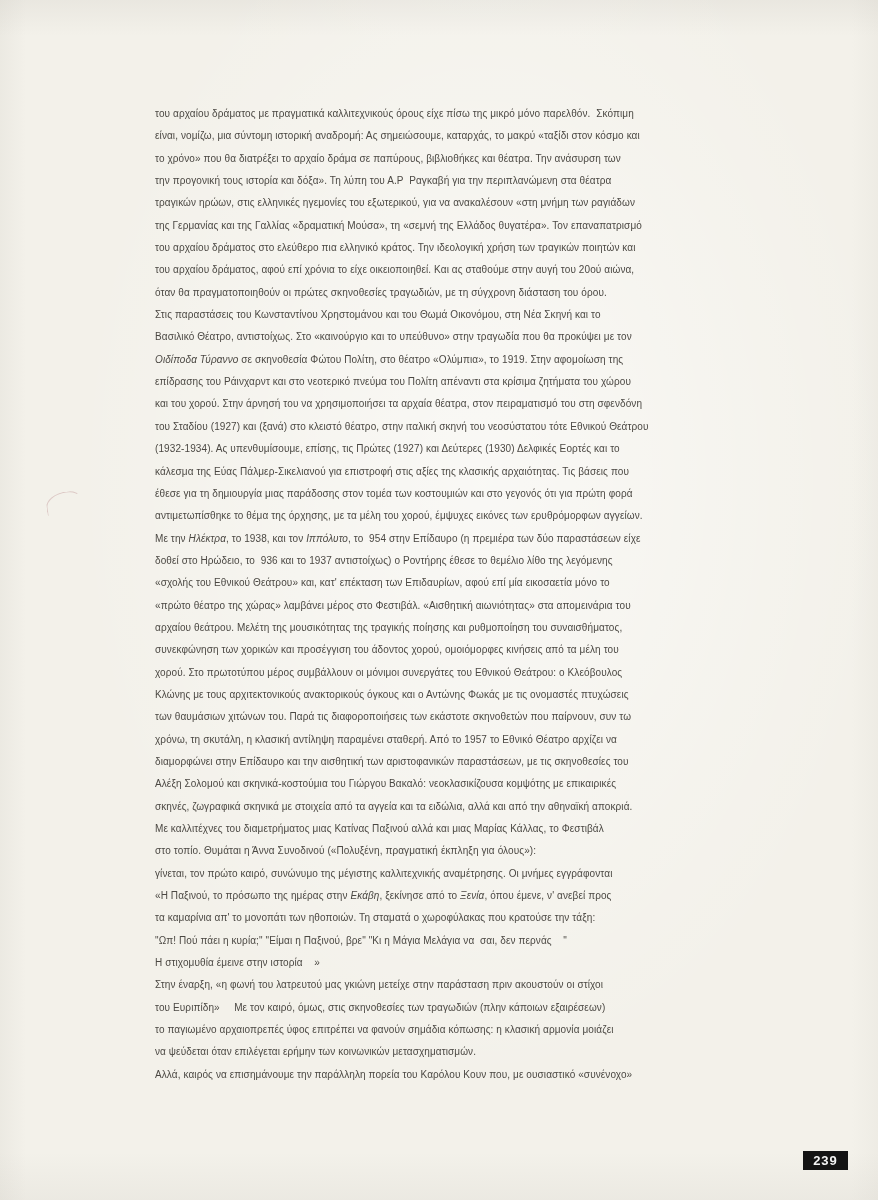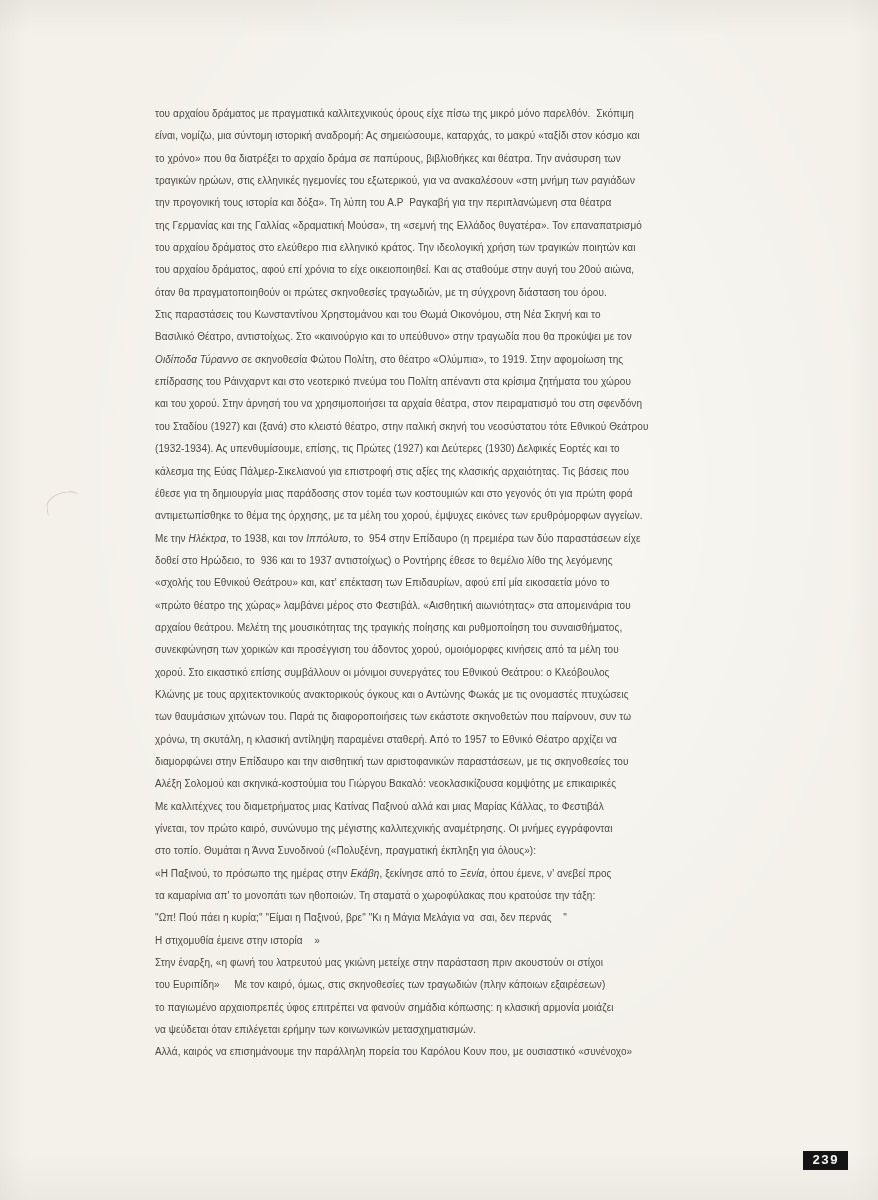--- a/index.html
+++ b/index.html
@@ -35,67 +35,68 @@
     border:1.6px solid var(--pen);
     border-bottom-color:transparent;border-right-color:transparent;
     border-radius:60% 40% 0 0;
     opacity:0.5;
     transform:rotate(-8deg);
   }
   .page-number-box{
     position:absolute;left:803px;top:1151px;min-width:45px;height:19px;
     background:var(--pn-bg);color:var(--pn-text);
     display:flex;align-items:center;justify-content:center;
-    font-family:Liberation Mono, monospace;
+    font-family:Liberation Sans, sans-serif;
     font-size:13px;font-weight:bold;letter-spacing:1px;
     padding:0 4px;
   }
 </style>
 </head>
 <body>
 
 <div class="paper-surface"></div>
 
 <div class="pen-mark"></div>
 
 <div class="text-block">
     <div class="line">του αρχαίου δράματος με πραγματικά καλλιτεχνικούς όρους είχε πίσω της μικρό μόνο παρελθόν.  Σκόπιμη</div>
     <div class="line">είναι, νομίζω, μια σύντομη ιστορική αναδρομή: Ας σημειώσουμε, καταρχάς, το μακρύ «ταξίδι στον κόσμο και</div>
     <div class="line">το χρόνο» που θα διατρέξει το αρχαίο δράμα σε παπύρους, βιβλιοθήκες και θέατρα. Την ανάσυρση των</div>
+    <div class="line">την προγονική τους ιστορία και δόξα». Τη λύπη του Α.Ρ  Ραγκαβή για την περιπλανώμενη στα θέατρα</div>
     <div class="line">τραγικών ηρώων, στις ελληνικές ηγεμονίες του εξωτερικού, για να ανακαλέσουν «στη μνήμη των ραγιάδων</div>
-    <div class="line">την προγονική τους ιστορία και δόξα». Τη λύπη του Α.Ρ  Ραγκαβή για την περιπλανώμενη στα θέατρα</div>
     <div class="line">της Γερμανίας και της Γαλλίας «δραματική Μούσα», τη «σεμνή της Ελλάδος θυγατέρα». Τον επαναπατρισμό</div>
     <div class="line">του αρχαίου δράματος στο ελεύθερο πια ελληνικό κράτος. Την ιδεολογική χρήση των τραγικών ποιητών και</div>
     <div class="line">του αρχαίου δράματος, αφού επί χρόνια το είχε οικειοποιηθεί. Και ας σταθούμε στην αυγή του 20ού αιώνα,</div>
     <div class="line">όταν θα πραγματοποιηθούν οι πρώτες σκηνοθεσίες τραγωδιών, με τη σύγχρονη διάσταση του όρου.</div>
     <div class="line">Στις παραστάσεις του Κωνσταντίνου Χρηστομάνου και του Θωμά Οικονόμου, στη Νέα Σκηνή και το</div>
     <div class="line">Βασιλικό Θέατρο, αντιστοίχως. Στο «καινούργιο και το υπεύθυνο» στην τραγωδία που θα προκύψει με τον</div>
     <div class="line"><i>Οιδίποδα Τύραννο</i> σε σκηνοθεσία Φώτου Πολίτη, στο θέατρο «Ολύμπια», το 1919. Στην αφομοίωση της</div>
     <div class="line">επίδρασης του Ράινχαρντ και στο νεοτερικό πνεύμα του Πολίτη απέναντι στα κρίσιμα ζητήματα του χώρου</div>
     <div class="line">και του χορού. Στην άρνησή του να χρησιμοποιήσει τα αρχαία θέατρα, στον πειραματισμό του στη σφενδόνη</div>
     <div class="line">του Σταδίου (1927) και (ξανά) στο κλειστό θέατρο, στην ιταλική σκηνή του νεοσύστατου τότε Εθνικού Θεάτρου</div>
     <div class="line">(1932-1934). Ας υπενθυμίσουμε, επίσης, τις Πρώτες (1927) και Δεύτερες (1930) Δελφικές Εορτές και το</div>
     <div class="line">κάλεσμα της Εύας Πάλμερ-Σικελιανού για επιστροφή στις αξίες της κλασικής αρχαιότητας. Τις βάσεις που</div>
     <div class="line">έθεσε για τη δημιουργία μιας παράδοσης στον τομέα των κοστουμιών και στο γεγονός ότι για πρώτη φορά</div>
     <div class="line">αντιμετωπίσθηκε το θέμα της όρχησης, με τα μέλη του χορού, έμψυχες εικόνες των ερυθρόμορφων αγγείων.</div>
     <div class="line">Με την <i>Ηλέκτρα</i>, το 1938, και τον <i>Ιππόλυτο</i>, το  954 στην Επίδαυρο (η πρεμιέρα των δύο παραστάσεων είχε</div>
     <div class="line">δοθεί στο Ηρώδειο, το  936 και το 1937 αντιστοίχως) ο Ροντήρης έθεσε το θεμέλιο λίθο της λεγόμενης</div>
     <div class="line">«σχολής του Εθνικού Θεάτρου» και, κατ' επέκταση των Επιδαυρίων, αφού επί μία εικοσαετία μόνο το</div>
     <div class="line">«πρώτο θέατρο της χώρας» λαμβάνει μέρος στο Φεστιβάλ. «Αισθητική αιωνιότητας» στα απομεινάρια του</div>
     <div class="line">αρχαίου θεάτρου. Μελέτη της μουσικότητας της τραγικής ποίησης και ρυθμοποίηση του συναισθήματος,</div>
     <div class="line">συνεκφώνηση των χορικών και προσέγγιση του άδοντος χορού, ομοιόμορφες κινήσεις από τα μέλη του</div>
-    <div class="line">χορού. Στο εικαστικό επίσης συμβάλλουν οι μόνιμοι συνεργάτες του Εθνικού Θεάτρου: ο Κλεόβουλος</div>
+    <div class="line">χορού. Στο πρωτοτύπου μέρος συμβάλλουν οι μόνιμοι συνεργάτες του Εθνικού Θεάτρου: ο Κλεόβουλος</div>
     <div class="line">Κλώνης με τους αρχιτεκτονικούς ανακτορικούς όγκους και ο Αντώνης Φωκάς με τις ονομαστές πτυχώσεις</div>
     <div class="line">των θαυμάσιων χιτώνων του. Παρά τις διαφοροποιήσεις των εκάστοτε σκηνοθετών που παίρνουν, συν τω</div>
     <div class="line">χρόνω, τη σκυτάλη, η κλασική αντίληψη παραμένει σταθερή. Από το 1957 το Εθνικό Θέατρο αρχίζει να</div>
     <div class="line">διαμορφώνει στην Επίδαυρο και την αισθητική των αριστοφανικών παραστάσεων, με τις σκηνοθεσίες του</div>
     <div class="line">Αλέξη Σολομού και σκηνικά-κοστούμια του Γιώργου Βακαλό: νεοκλασικίζουσα κομψότης με επικαιρικές</div>
+    <div class="line">σκηνές, ζωγραφικά σκηνικά με στοιχεία από τα αγγεία και τα ειδώλια, αλλά και από την αθηναϊκή αποκριά.</div>
     <div class="line">Με καλλιτέχνες του διαμετρήματος μιας Κατίνας Παξινού αλλά και μιας Μαρίας Κάλλας, το Φεστιβάλ</div>
+    <div class="line">στο τοπίο. Θυμάται η Άννα Συνοδινού («Πολυξένη, πραγματική έκπληξη για όλους»):</div>
     <div class="line">γίνεται, τον πρώτο καιρό, συνώνυμο της μέγιστης καλλιτεχνικής αναμέτρησης. Οι μνήμες εγγράφονται</div>
-    <div class="line">στο τοπίο. Θυμάται η Άννα Συνοδινού («Πολυξένη, πραγματική έκπληξη για όλους»):</div>
     <div class="line">«Η Παξινού, το πρόσωπο της ημέρας στην <i>Εκάβη</i>, ξεκίνησε από το <i>Ξενία</i>, όπου έμενε, ν' ανεβεί προς</div>
     <div class="line">τα καμαρίνια απ' το μονοπάτι των ηθοποιών. Τη σταματά ο χωροφύλακας που κρατούσε την τάξη:</div>
     <div class="line">"Ωπ! Πού πάει η κυρία;" "Είμαι η Παξινού, βρε" "Κι η Μάγια Μελάγια να  σαι, δεν περνάς    "</div>
     <div class="line">Η στιχομυθία έμεινε στην ιστορία    »</div>
     <div class="line">Στην έναρξη, «η φωνή του λατρευτού μας γκιώνη μετείχε στην παράσταση πριν ακουστούν οι στίχοι</div>
     <div class="line">του Ευριπίδη»     Με τον καιρό, όμως, στις σκηνοθεσίες των τραγωδιών (πλην κάποιων εξαιρέσεων)</div>
     <div class="line">το παγιωμένο αρχαιοπρεπές ύφος επιτρέπει να φανούν σημάδια κόπωσης: η κλασική αρμονία μοιάζει</div>
     <div class="line">να ψεύδεται όταν επιλέγεται ερήμην των κοινωνικών μετασχηματισμών.</div>
     <div class="line">Αλλά, καιρός να επισημάνουμε την παράλληλη πορεία του Καρόλου Κουν που, με ουσιαστικό «συνένοχο»</div>
   </div>

